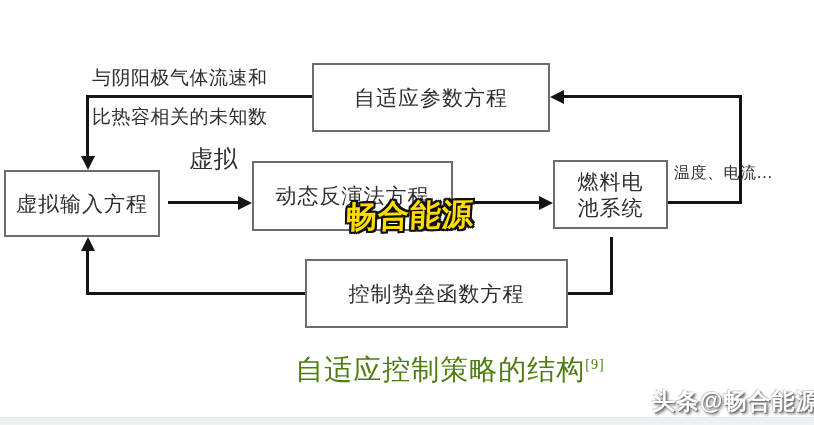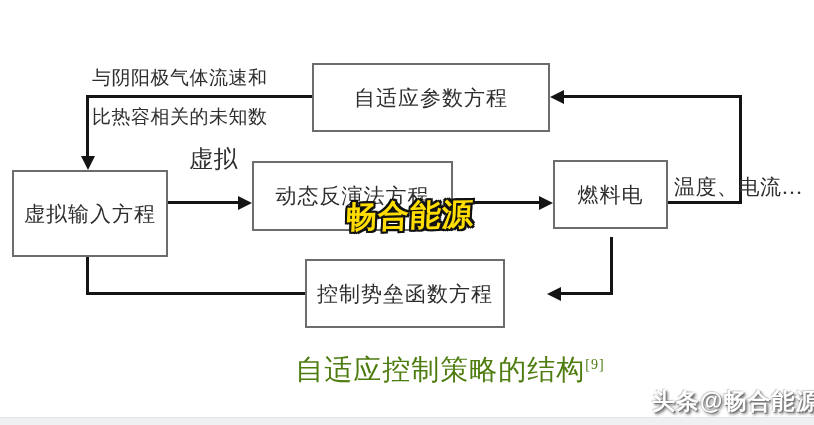--- a/index.html
+++ b/index.html
@@ -75,44 +75,45 @@
   <div class="arr arr-down" style="left:81px;top:156px;"></div>
   <div class="arr arr-left" style="left:550px;top:90px;"></div>
   <div class="arr arr-right" style="left:238px;top:196px;"></div>
   <div class="arr arr-right" style="left:539px;top:196px;"></div>
   <div class="arr arr-left" style="left:547px;top:287px;"></div>
   <div class="arr arr-up" style="left:81px;top:237px;"></div>
 
   <div class="node" style="left:312px;top:63px;width:238px;height:69px;">
     <span>自适应参数方程</span>
   </div>
-  <div class="node" style="left:12px;top:170px;width:156px;height:87px;">
+  <div class="node" style="left:4px;top:170px;width:156px;height:67px;">
     <span>虚拟输入方程</span>
   </div>
   <div class="node" style="left:252px;top:161px;width:201px;height:70px;">
     <span>动态反演法方程</span>
   </div>
   <div class="node" style="left:553px;top:160px;width:115px;height:69px;">
     <span>燃料电</span>
+    <span>池系统</span>
   </div>
-  <div class="node" style="left:305px;top:259px;width:200px;height:69px;">
+  <div class="node" style="left:305px;top:259px;width:263px;height:69px;">
     <span>控制势垒函数方程</span>
   </div>
 
   <div class="elabel" style="left:92px;top:105px;">比热容相关的未知数</div>
   <div class="elabel" style="left:92px;top:66px;">与阴阳极气体流速和</div>
 
   <div class="elabel center2" style="left:168px;top:147px;width:70px;">
     <div>虚拟</div>
   </div>
 
   <div class="elabel center2" style="left:460px;top:148px;width:74px;">
   </div>
 
-  <div class="elabel" style="left:674px;top:175px;font-size:21px;">温度、电流…</div>
+  <div class="elabel" style="left:674px;top:161px;font-size:16px;">温度、电流…</div>
 
   <div class="caption">
     <span>自适应控制策略的结构</span><sup>[9]</sup>
   </div>
 
   <div class="wm-center">畅合能源</div>
   <div class="wm-corner">头条@畅合能源</div>
 
   <div class="bottom-strip"></div>
 

